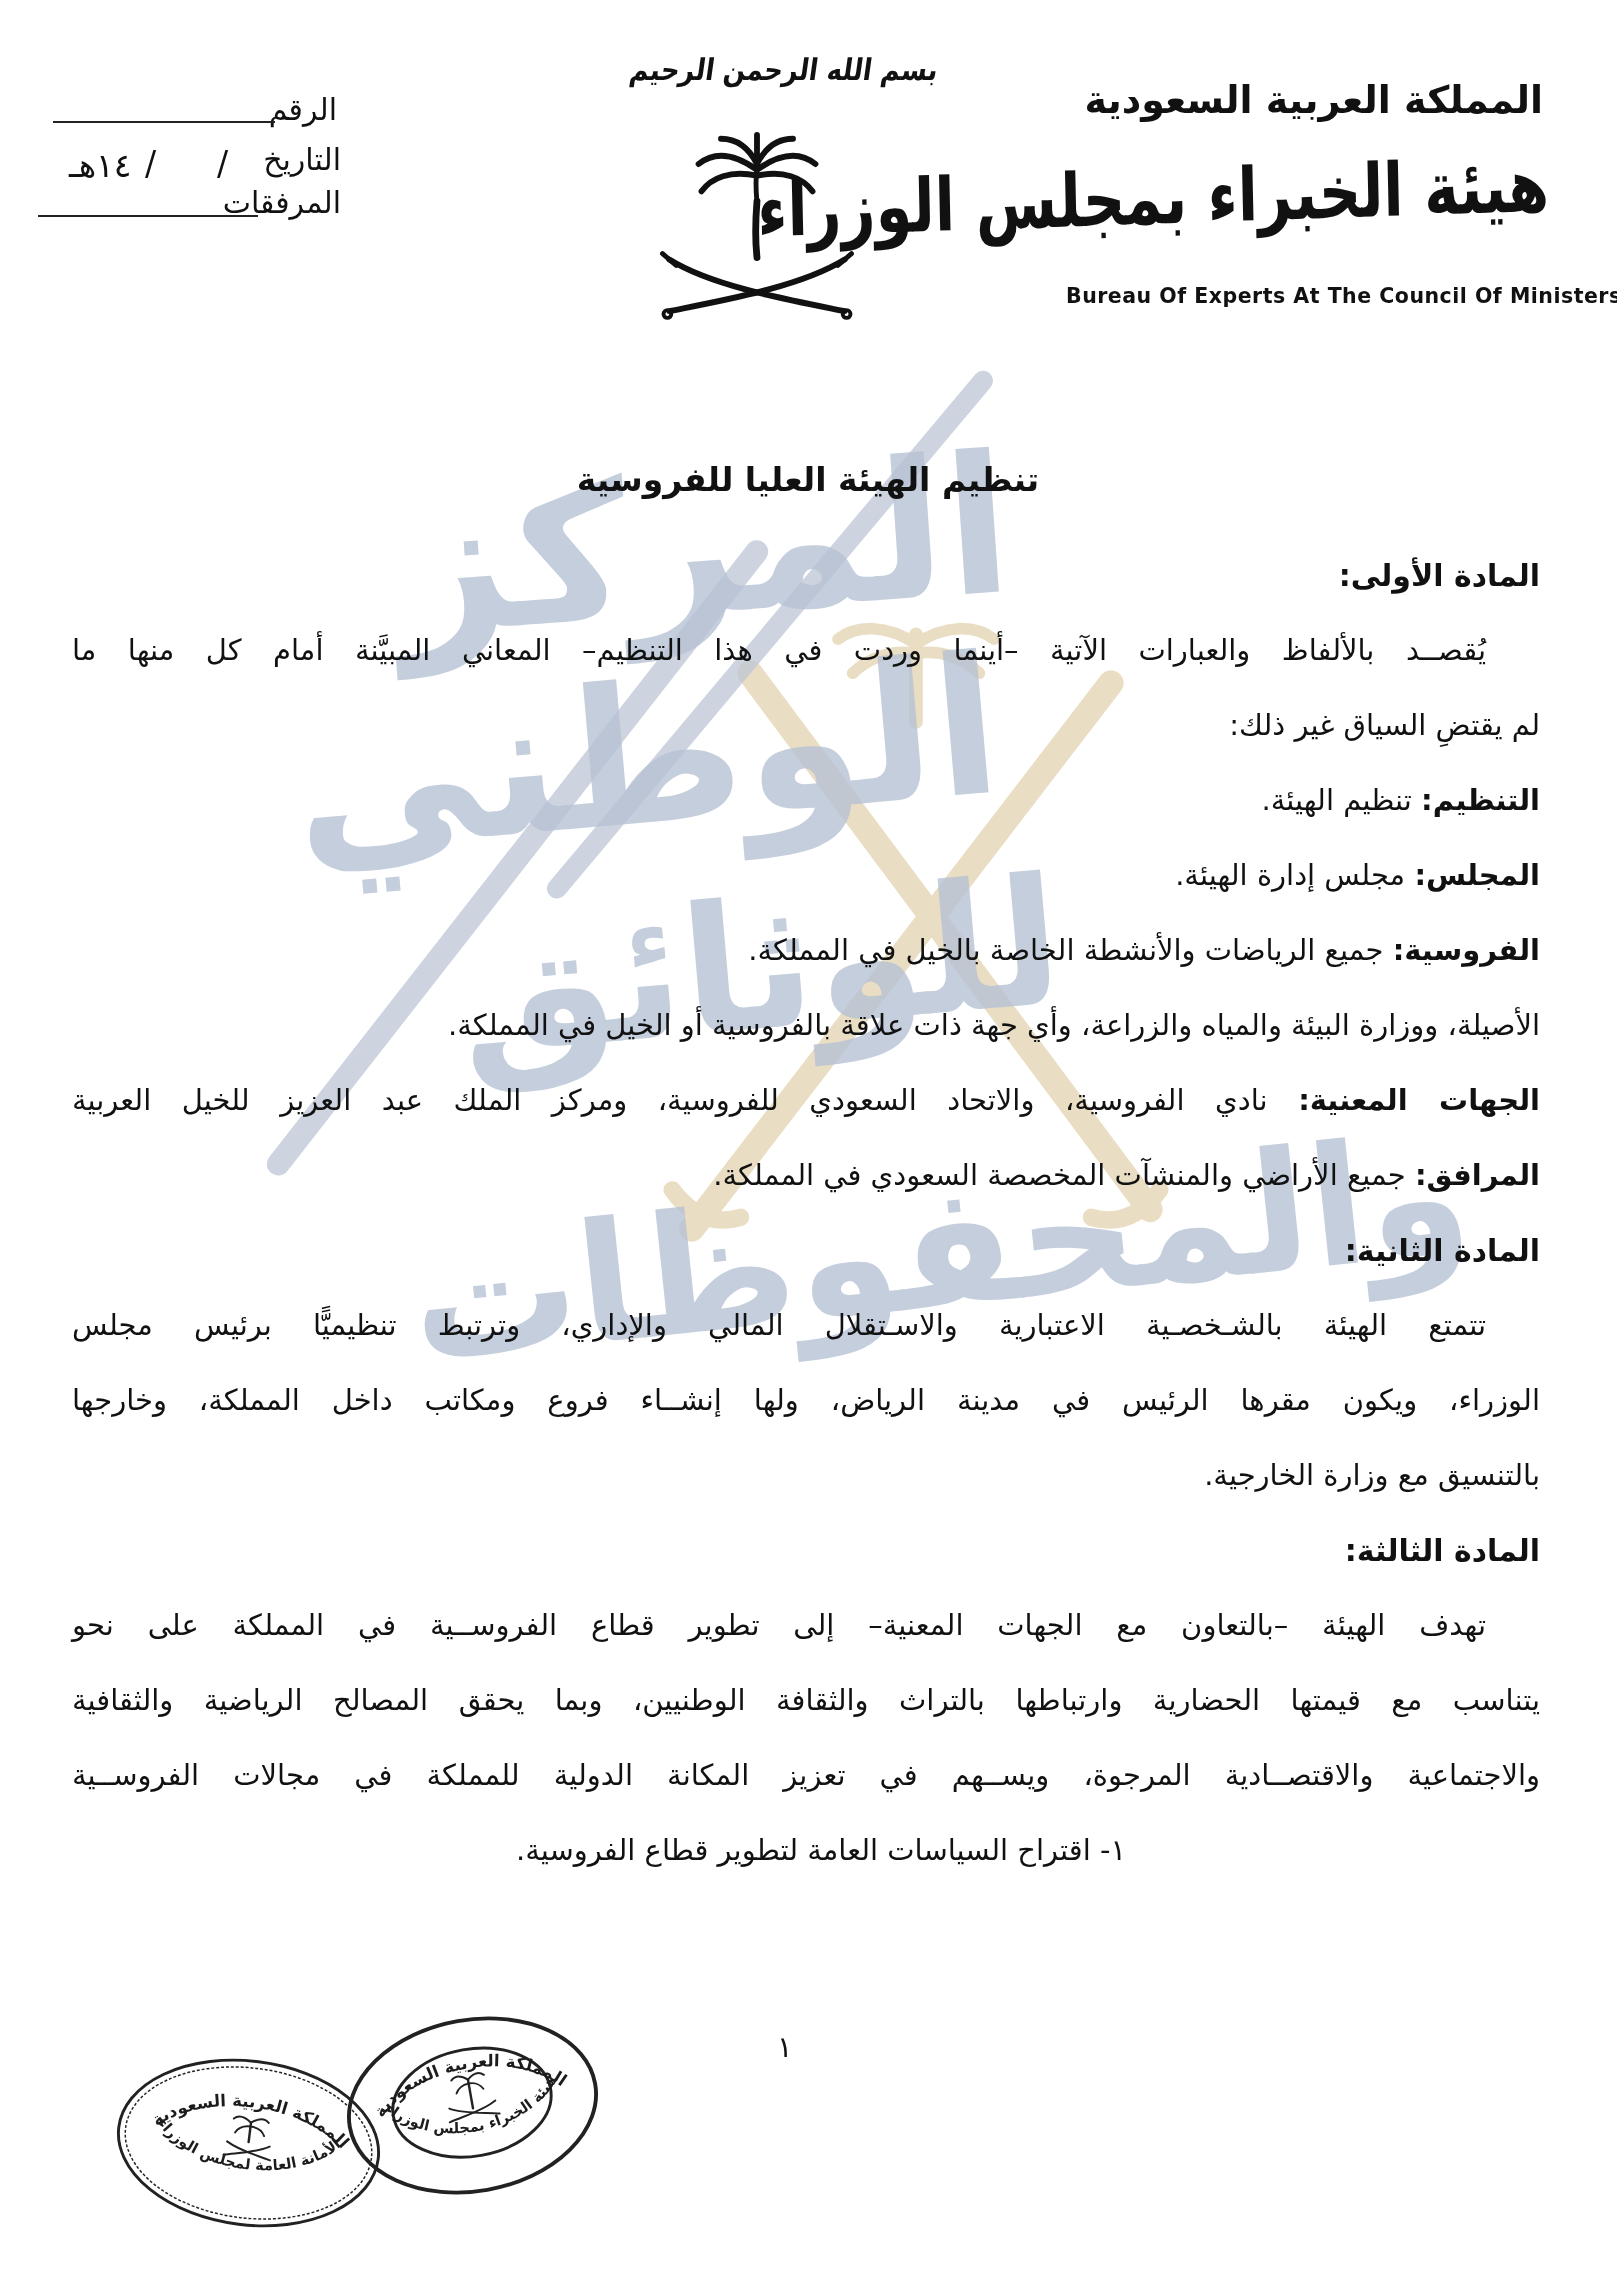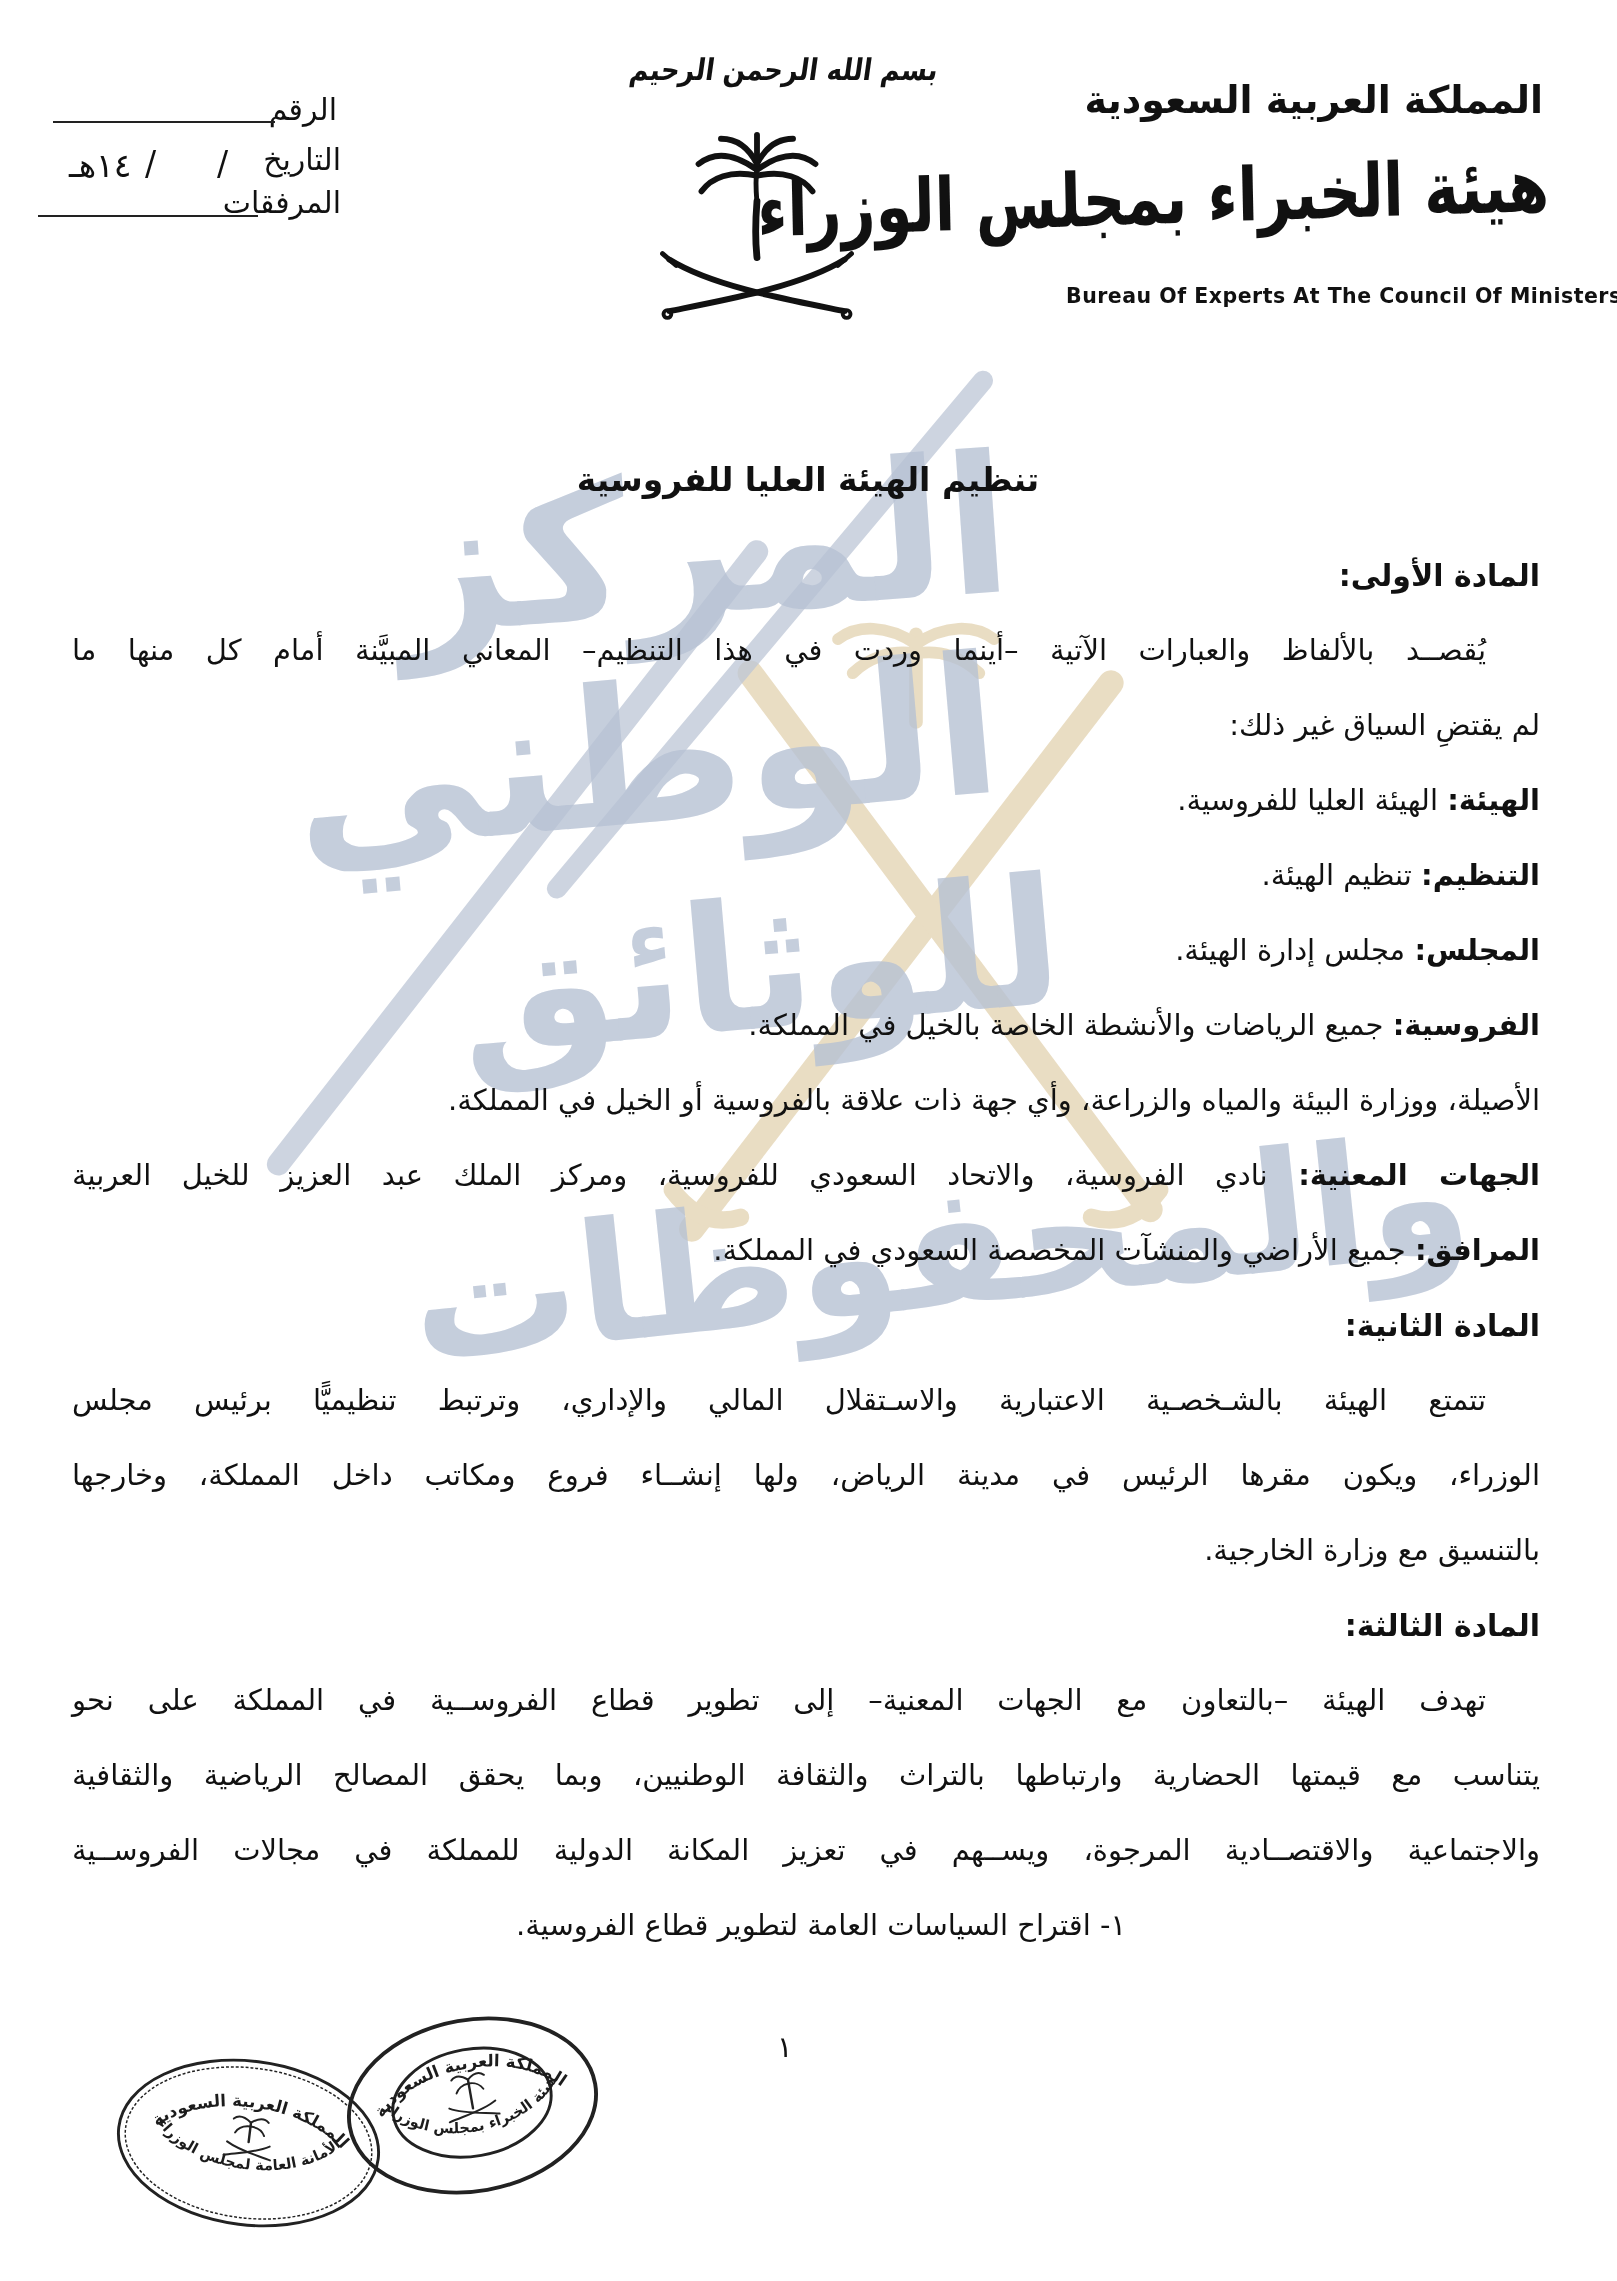--- a/index.html
+++ b/index.html
@@ -119,21 +119,20 @@
   <div class="date-part date-val">١٤هـ</div>
   <div class="fld-label lab-att">المرفقات</div>
   <div class="fld-line line-att"></div>
 
   <div class="doc-title">تنظيم الهيئة العليا للفروسية</div>
 
   <div class="body">
     <div class="bl heading">المادة الأولى:</div>
     <div class="bl j pfirst">يُقصــد بالألفاظ والعبارات الآتية –أينما وردت في هذا التنظيم– المعاني المبيَّنة أمام كل منها ما</div>
     <div class="bl">لم يقتضِ السياق غير ذلك:</div>
-    <div class="bl"><span class="term">الهيئة:</span><span> الهيئة العليا للفروسية.</span></div>
     <div class="bl"><span class="term">التنظيم:</span><span> تنظيم الهيئة.</span></div>
     <div class="bl"><span class="term">المجلس:</span><span> مجلس إدارة الهيئة.</span></div>
     <div class="bl"><span class="term">الفروسية:</span><span> جميع الرياضات والأنشطة الخاصة بالخيل في المملكة.</span></div>
     <div class="bl">الأصيلة، ووزارة البيئة والمياه والزراعة، وأي جهة ذات علاقة بالفروسية أو الخيل في المملكة.</div>
     <div class="bl j"><span class="term">الجهات المعنية:</span><span> نادي الفروسية، والاتحاد السعودي للفروسية، ومركز الملك عبد العزيز للخيل العربية</span></div>
     <div class="bl"><span class="term">المرافق:</span><span> جميع الأراضي والمنشآت المخصصة السعودي في المملكة.</span></div>
     <div class="bl heading">المادة الثانية:</div>
     <div class="bl j pfirst">تتمتع الهيئة بالشـخصـية الاعتبارية والاسـتقلال المالي والإداري، وترتبط تنظيميًّا برئيس مجلس</div>
     <div class="bl j">الوزراء، ويكون مقرها الرئيس في مدينة الرياض، ولها إنشــاء فروع ومكاتب داخل المملكة، وخارجها</div>
     <div class="bl">بالتنسيق مع وزارة الخارجية.</div>

